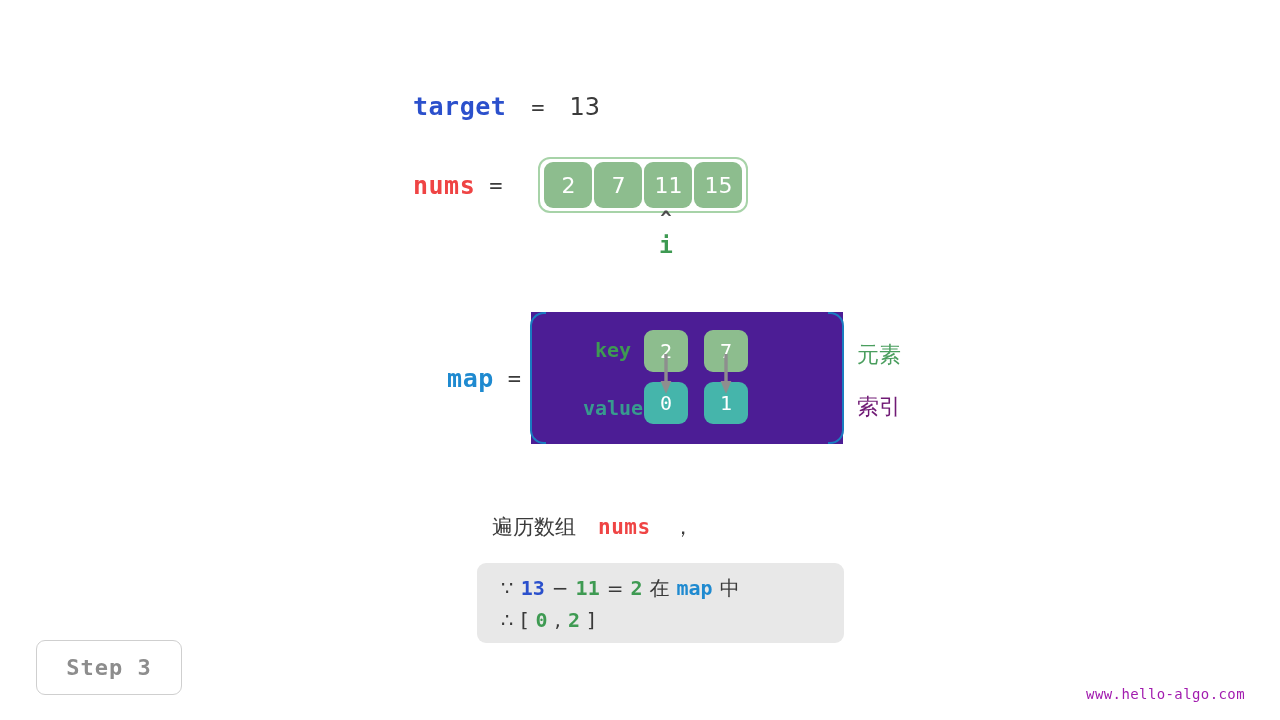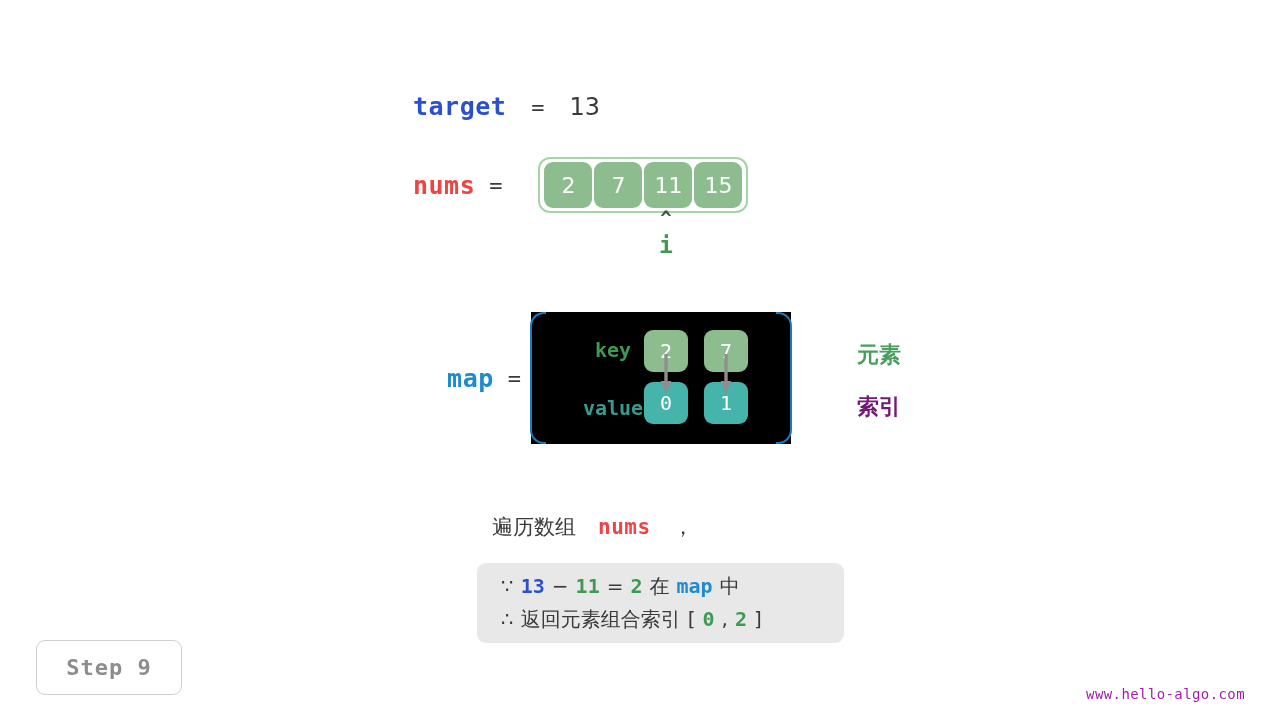--- a/index.html
+++ b/index.html
@@ -110,23 +110,23 @@
   #map-label-wrap {
     display: flex;
     align-items: center;
     gap: 14px;
     width: 108px;
     justify-content: flex-end;
     padding-right: 8px;
   }
   #map-box {
     position: relative;
-    width: 260px;
+    width: 312px;
     height: 132px;
-    background: #000000;
+    background: #4c1d95;
     margin-left: 2px;
   }
   .map-bracket {
     position: absolute;
     top: 0;
     width: 16px;
     height: 132px;
     box-sizing: border-box;
     border: 2.5px solid #1a7cc0;
   }
@@ -177,21 +177,21 @@
     width: 12px;
     height: 42px;
   }
   .kv-arrow.col-0 { left: 129px; }
   .kv-arrow.col-1 { left: 189px; }
 
   
   .side-note {
     position: absolute;
     font-family: "DejaVu Sans", "Liberation Sans", sans-serif;
-    font-weight: bold;
+    font-weight: normal;
     font-size: 22px;
   }
   #note-element { left: 857px; top: 340px; color: #4a9e5e; }
   #note-index   { left: 857px; top: 392px; color: #701a75; }
 
   
   #caption-line {
     position: absolute;
     left: 492px;
     top: 513px;
@@ -339,24 +339,23 @@
     <span class="tok-dark">−</span>
     <span class="mono tok-green">11</span>
     <span class="tok-dark">=</span>
     <span class="mono tok-green">2</span>
     <span class="tok-dark">在</span>
     <span class="mono tok-cyan">map</span>
     <span class="tok-dark">中</span>
   </div>
   <div class="concl-line">
     <span class="tok-dark">∴</span>
-    <span class="tok-dark">返回元素组合索引</span>
     <span class="tok-dark">[</span>
     <span class="mono tok-green">0</span>
     <span class="tok-dark">,</span>
     <span class="mono tok-green">2</span>
     <span class="tok-dark">]</span>
   </div>
 </div>
 
-<div id="step-badge">Step 9</div>
+<div id="step-badge">Step 3</div>
 
 <div id="watermark">www.hello-algo.com</div>
 
 </body></html>

